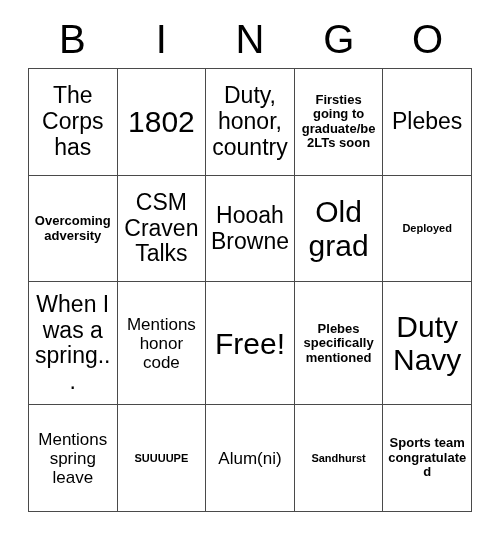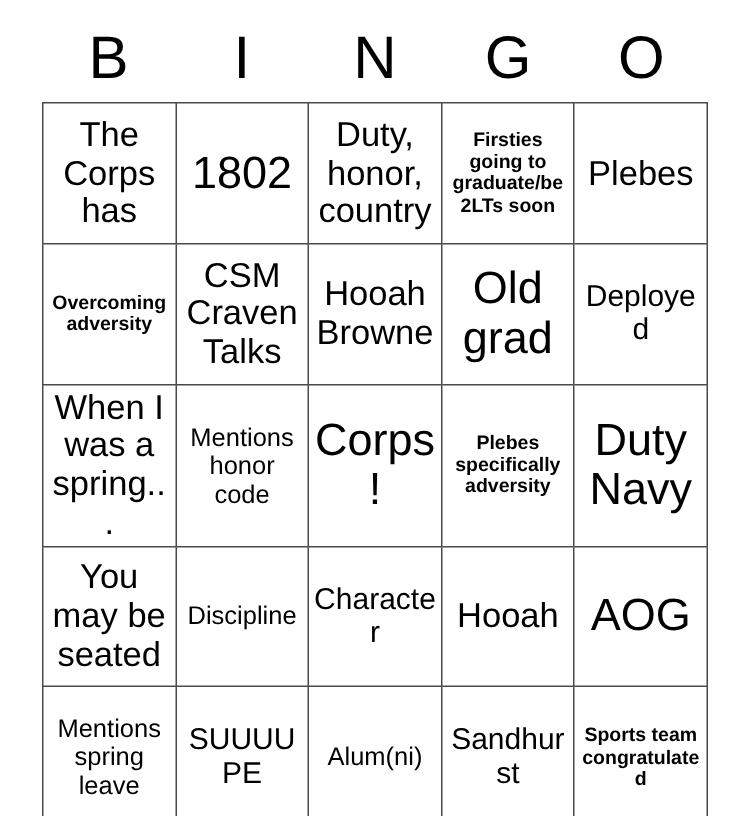--- a/index.html
+++ b/index.html
@@ -55,21 +55,21 @@
     line-height: 1.12;
     color: #000000;
     word-wrap: break-word;
     overflow: hidden;
   }
 
   
   .fs-xl  { font-size: 30px; border-radius: 11px; }
   .fs-lg  { font-size: 23px; }
   .fs-md  { font-size: 17px; }
-  .fs-sm  { font-size: 20px; }
+  .fs-sm  { font-size: 11px; font-weight: bold; }
   .fs-xs  { font-size: 13px; font-weight: bold; }
 </style>
 </head>
 <body>
 
 <div id="card">
 
   <div id="header-row">
     <div class="header-letter">B</div>
     <div class="header-letter">I</div>
@@ -90,30 +90,23 @@
       <tr>
         <td class="fs-xs">Overcoming adversity</td>
         <td class="fs-lg">CSM Craven Talks</td>
         <td class="fs-lg">Hooah Browne</td>
         <td class="fs-xl">Old grad</td>
         <td class="fs-sm">Deployed</td>
       </tr>
       <tr>
         <td class="fs-lg">When I was a spring...</td>
         <td class="fs-md">Mentions honor code</td>
-        <td class="fs-xl">Corps!</td>
-        <td class="fs-xs">Plebes specifically adversity</td>
+        <td class="fs-xl">Free!</td>
+        <td class="fs-xs">Plebes specifically mentioned</td>
         <td class="fs-xl">Duty Navy</td>
-      </tr>
-      <tr>
-        <td class="fs-lg">You may be seated</td>
-        <td class="fs-md">Discipline</td>
-        <td class="fs-sm">Character</td>
-        <td class="fs-lg">Hooah</td>
-        <td class="fs-xl">AOG</td>
       </tr>
       <tr>
         <td class="fs-md">Mentions spring leave</td>
         <td class="fs-sm">SUUUUPE</td>
         <td class="fs-md">Alum(ni)</td>
         <td class="fs-sm">Sandhurst</td>
         <td class="fs-xs">Sports team congratulated</td>
       </tr>
     </tbody>
   </table>

